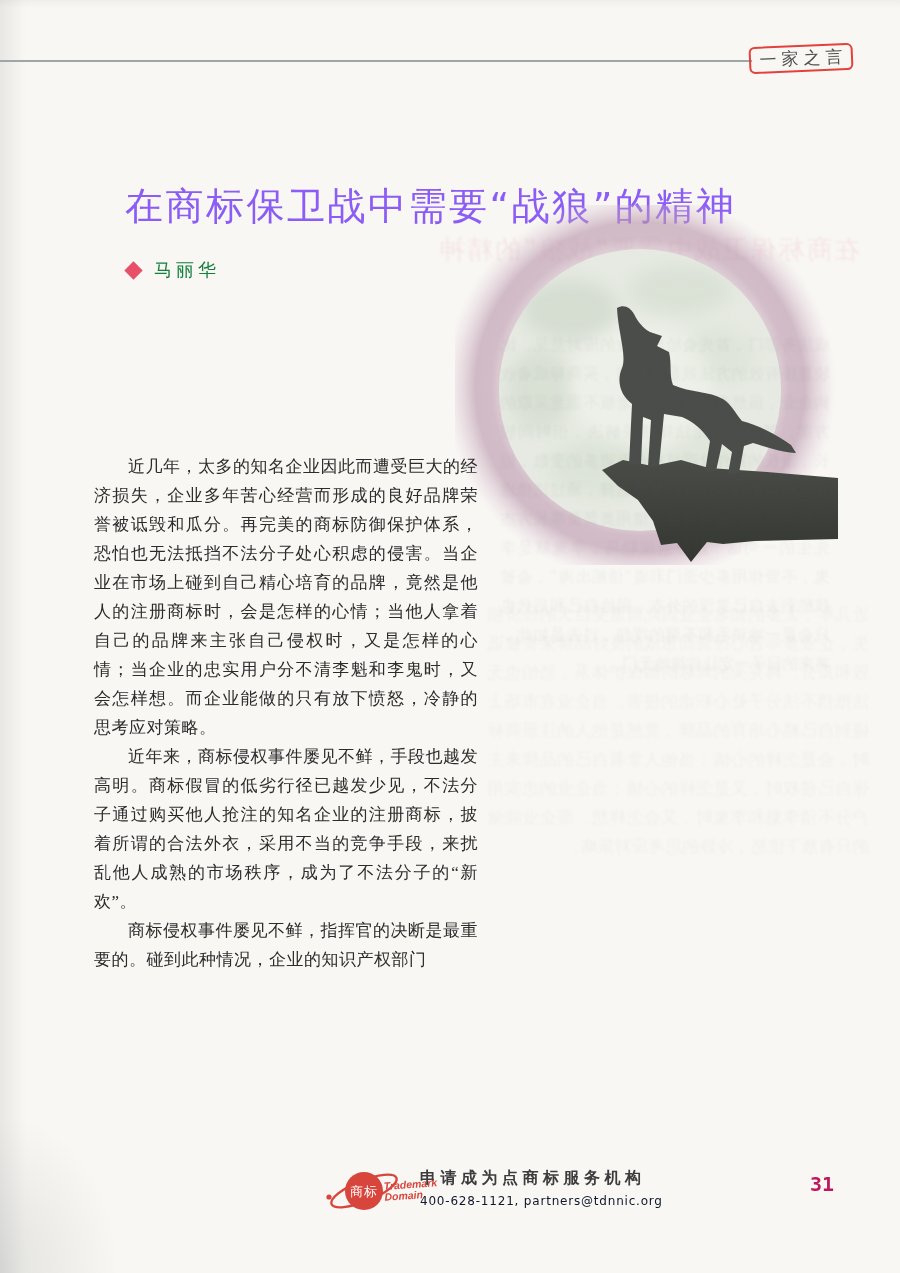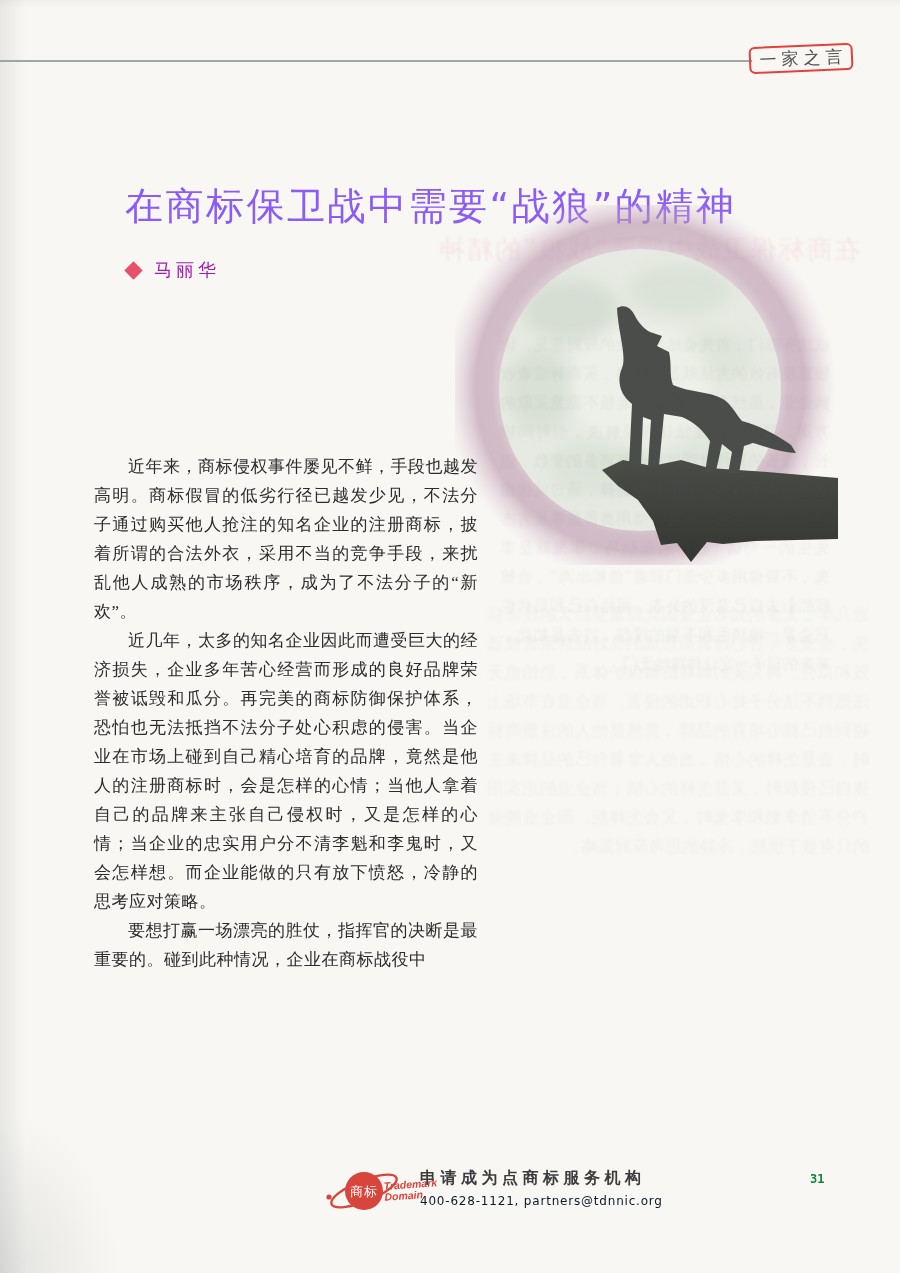--- a/index.html
+++ b/index.html
@@ -20,21 +20,21 @@
     display:flex;align-items:center;justify-content:center;
     font-family:"Liberation Sans","DejaVu Sans",sans-serif;
     font-size:17px;letter-spacing:5px;color:#4f4f4f;padding-left:5px;box-sizing:border-box;}
 
   .title{position:absolute;left:125px;top:156px;width:660px;
     font-family:"DejaVu Sans","Liberation Sans",sans-serif;
     font-size:38px;font-weight:500;letter-spacing:2.5px;color:#8b5cf6;}
 
   .author-row{position:absolute;left:127px;top:258px;display:flex;align-items:center;}
   .diamond{width:13px;height:13px;background:#e84f68;transform:rotate(45deg);margin-right:14px;}
-  .author-name{font-size:18px;letter-spacing:4px;color:#a21caf;}
+  .author-name{font-size:18px;letter-spacing:4px;color:#15803d;}
 
   
   .ghost{position:absolute;transform:scaleX(-1);filter:blur(1.2px);pointer-events:none;
     font-family:"DejaVu Sans","Liberation Sans",sans-serif;text-align:justify;}
   .ghost-title{left:420px;top:232px;width:440px;font-size:26px;letter-spacing:2px;
     color:rgba(228,80,110,0.10);}
   .ghost-a{left:500px;top:330px;width:330px;font-size:16px;line-height:29px;
     color:rgba(95,100,108,0.065);z-index:3;}
   .ghost-b{left:487px;top:600px;width:382px;font-size:17px;line-height:29px;
     color:rgba(100,95,100,0.05);z-index:0;}
@@ -53,21 +53,21 @@
   
   .footer-logo{position:absolute;left:322px;top:1164px;width:102px;height:56px;}
   .logo-en{position:absolute;left:384px;top:1179px;
     font-family:"Liberation Sans","DejaVu Sans",sans-serif;font-style:italic;font-weight:bold;
     font-size:10.5px;line-height:11px;color:#d8453c;transform:rotate(-4deg);}
   .footer-text{position:absolute;left:420px;top:1168px;width:320px;
     font-family:"DejaVu Sans","Liberation Sans",sans-serif;}
   .slogan{font-size:16px;font-weight:bold;letter-spacing:4.5px;color:#3c3c3c;font-family:Liberation Mono, monospace;}
   .contact{margin-top:5px;font-size:12px;letter-spacing:.8px;color:#0f172a;}
   .pagenum{position:absolute;left:810px;top:1172px;font-family:"DejaVu Sans Mono","Liberation Mono",monospace;
-    font-size:12px;font-weight:bold;color:#15803d;}
+    font-size:20px;font-weight:bold;color:#be185d;}
 </style>
 </head>
 <body>
 
 <div class="page">
 
   <div class="shade-left"></div>
   <div class="shade-corner"></div>
   <div class="shade-top"></div>
 
@@ -149,23 +149,23 @@
         L209,209
         L204,261 L193,262 L196,215
         L188,212
         L186,259 L174,260 L177,199
         C166,191 161,177 167,163
         C172,151 163,127 162,103 Z"></path>
     </svg>
   </div>
 
   <div class="col col-left">
+    <p>近几年，太多的知名企业因此而遭受巨大的经济损失，企业多年苦心经营而形成的良好品牌荣誉被诋毁和瓜分。再完美的商标防御保护体系，恐怕也无法抵挡不法分子处心积虑的侵害。当企业在市场上碰到自己精心培育的品牌，竟然是他人的注册商标时，会是怎样的心情；当他人拿着自己的品牌来主张自己侵权时，又是怎样的心情；当企业的忠实用户分不清李魁和李鬼时，又会怎样想。而企业能做的只有放下愤怒，冷静的思考应对策略。</p>
     <p>近年来，商标侵权事件屡见不鲜，手段也越发高明。商标假冒的低劣行径已越发少见，不法分子通过购买他人抢注的知名企业的注册商标，披着所谓的合法外衣，采用不当的竞争手段，来扰乱他人成熟的市场秩序，成为了不法分子的“新欢”。</p>
-    <p>近几年，太多的知名企业因此而遭受巨大的经济损失，企业多年苦心经营而形成的良好品牌荣誉被诋毁和瓜分。再完美的商标防御保护体系，恐怕也无法抵挡不法分子处心积虑的侵害。当企业在市场上碰到自己精心培育的品牌，竟然是他人的注册商标时，会是怎样的心情；当他人拿着自己的品牌来主张自己侵权时，又是怎样的心情；当企业的忠实用户分不清李魁和李鬼时，又会怎样想。而企业能做的只有放下愤怒，冷静的思考应对策略。</p>
-    <p>要想打赢一场漂亮的胜仗，指挥官的决断是最重要的。碰到此种情况，企业在商标战役中</p>
+    <p>商标侵权事件屡见不鲜，指挥官的决断是最重要的。碰到此种情况，企业的知识产权部门</p>
   </div>
   <div class="col col-right">
   </div>
 
   <svg class="footer-logo" width="102" height="56" viewBox="0 0 102 56" xmlns="http://www.w3.org/2000/svg">
     <circle cx="42" cy="27" r="19" fill="#d8453c"></circle>
     <text x="42" y="32" text-anchor="middle" font-size="13" fill="#ffffff" font-family="DejaVu Sans, sans-serif" letter-spacing="1">商标</text>
     <ellipse cx="42" cy="27" rx="35" ry="10.5" fill="none" stroke="#d8453c" stroke-width="2.4" transform="rotate(-22 42 27)"></ellipse>
     <circle cx="7" cy="33" r="2.6" fill="#d8453c"></circle>
   </svg>

